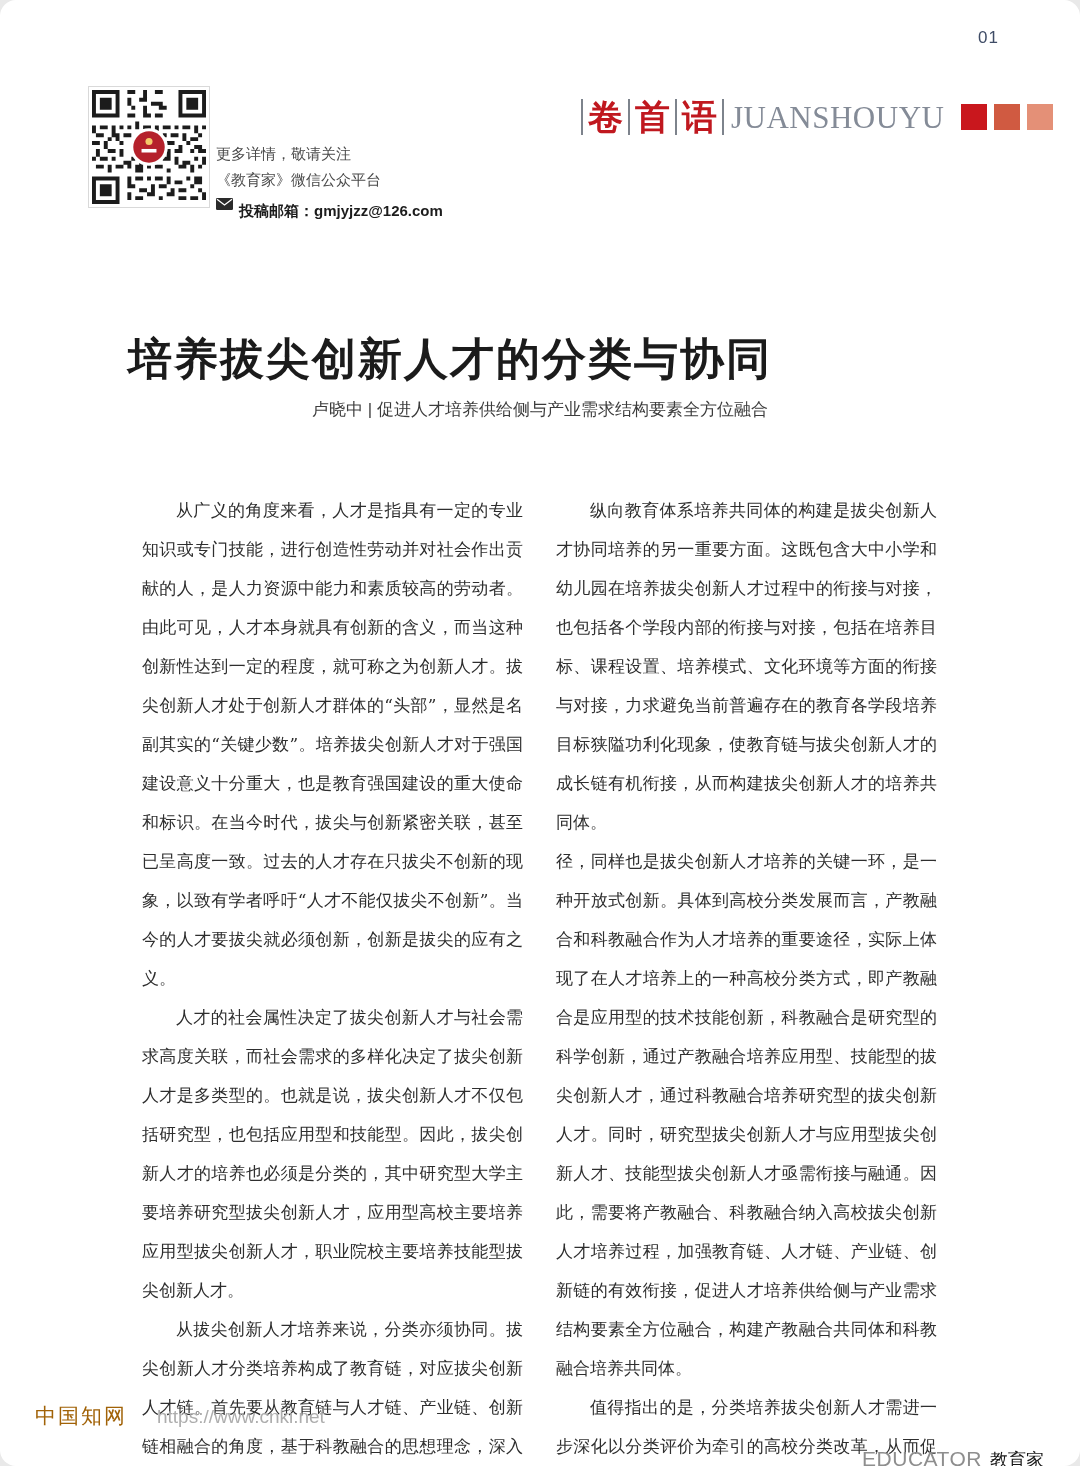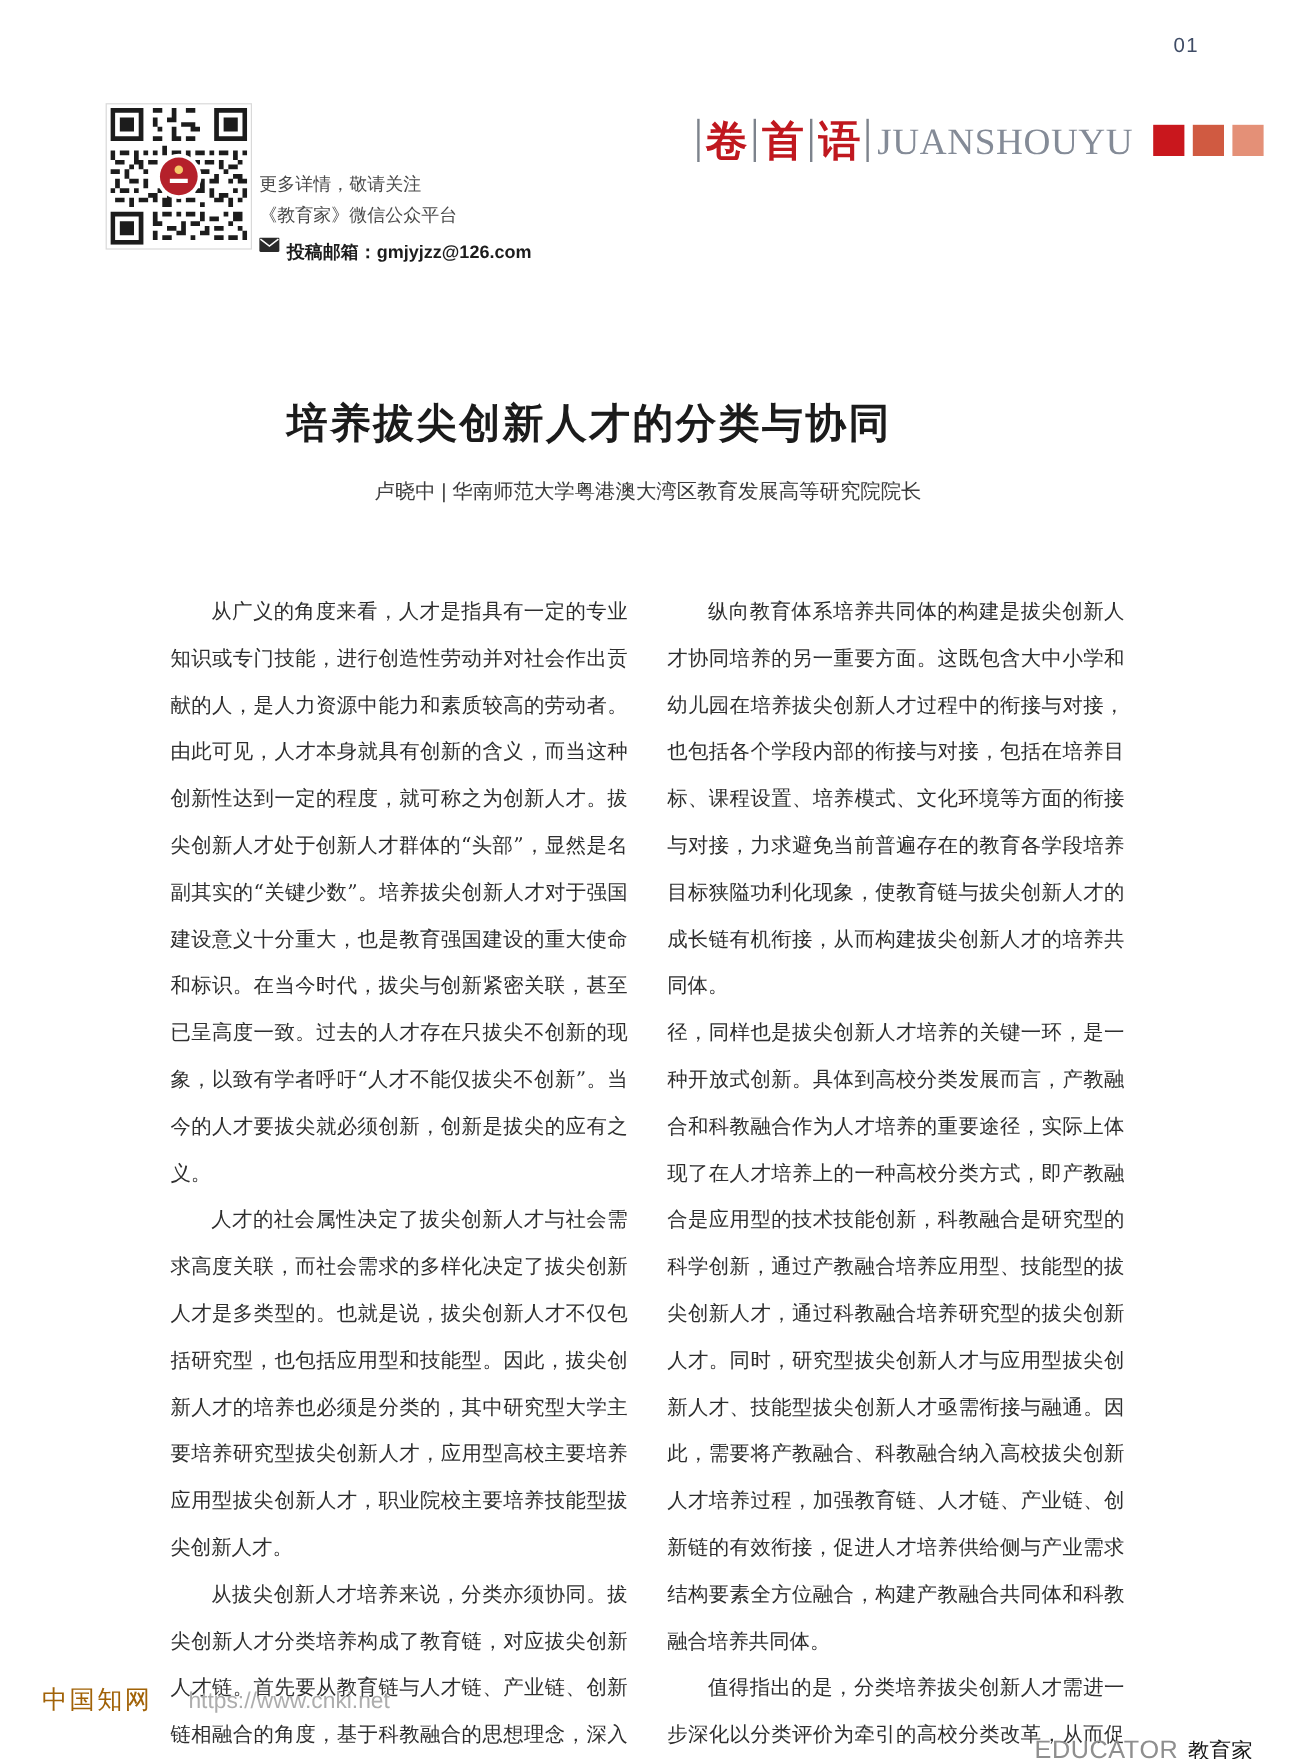--- a/index.html
+++ b/index.html
@@ -1,41 +1,41 @@
 <!DOCTYPE html>
 <html><head>
 <meta charset="utf-8">
 <style>
   * { margin:0; padding:0; box-sizing:border-box; }
   html,body { background:#e9e9e9; }
   .page {
     position:relative; width:1080px; height:1466px; background:#ffffff;
     margin:0 auto; overflow:hidden;
-    font-family:"Liberation Sans", sans-serif; color:#2b2b2b;
+    font-family:"Liberation Sans", sans-serif; color:#2b2b2b;border-radius:16px;
   }
   
   .page-number { position:absolute; left:978px; top:28px; font-size:17px; color:#3f4c66; letter-spacing:1px; }
 
   
   .qr-wrap { position:absolute; left:88px; top:86px; width:122px; height:122px; border:1px solid #d9d9d9; padding:3px; background:#fff; }
   .qr-captions { position:absolute; left:216px; top:141px; font-size:15px; color:#4a4a4a; line-height:26px; }
   .qr-email { display:flex; align-items:flex-start; margin-top:5px; font-weight:bold; color:#1c1c1c; font-size:15px; }
   .qr-email .env { margin-right:6px; display:inline-flex; }
 
   
   .masthead { position:absolute; left:576px; top:94px; display:flex; align-items:center; height:46px; }
   .masthead .vbar { width:2px; height:36px; background:#7d838c; margin:0 5px; }
   .masthead .mchar { font-family:"Liberation Serif", serif; font-weight:700; font-size:35px; color:#c0181f; line-height:1; }
   .masthead .pinyin { font-size:31px; color:#848b97; letter-spacing:0.5px; line-height:1; margin-left:2px;font-family:Liberation Serif, serif; }
   .masthead .squares { display:flex; margin-left:10px; }
   .masthead .sq { width:26px; height:26px; margin-left:7px; }
 
   
   .title { position:absolute; left:0; top:330px; width:900px; text-align:center;
-           font-size:34px; font-weight:700; color:#1b1b1b; letter-spacing:2px;margin-left:41px; }
+           font-size:44px; font-weight:700; color:#1b1b1b; letter-spacing:2px; }
   .author { position:absolute; left:0; top:398px; width:1080px; text-align:center;
             font-size:17px; color:#3c3c3c; }
 
   
   .col { position:absolute; top:491px; width:381px; font-family:"DejaVu Serif", serif;
          font-size:17px; line-height:39px; text-align:justify; color:#2e2e2e; }
   .col-left { left:142px; }
   .col-right { left:556px; }
   .para { text-indent:2em; }
   .para.cont { text-indent:0; }
@@ -95,21 +95,21 @@
     <span class="vbar"></span>
     <span class="pinyin">JUANSHOUYU</span>
     <span class="squares">
       <span class="sq" style="background-color: rgb(201, 23, 29);"></span>
       <span class="sq" style="background-color: rgb(208, 90, 65);"></span>
       <span class="sq" style="background-color: rgb(228, 144, 119);"></span>
     </span>
   </div>
 
   <h1 class="title">培养拔尖创新人才的分类与协同</h1>
-  <div class="author">卢晓中 | 华南师范大学粤港澳大湾区教育发展高等研究院院长</div>
+  <div class="author">卢晓中 | 促进人才培养供给侧与产业需求结构要素全方位融合</div>
 
   <div class="col col-left">
     <p class="para">从广义的角度来看，人才是指具有一定的专业知识或专门技能，进行创造性劳动并对社会作出贡献的人，是人力资源中能力和素质较高的劳动者。由此可见，人才本身就具有创新的含义，而当这种创新性达到一定的程度，就可称之为创新人才。拔尖创新人才处于创新人才群体的“头部”，显然是名副其实的“关键少数”。培养拔尖创新人才对于强国建设意义十分重大，也是教育强国建设的重大使命和标识。在当今时代，拔尖与创新紧密关联，甚至已呈高度一致。过去的人才存在只拔尖不创新的现象，以致有学者呼吁“人才不能仅拔尖不创新”。当今的人才要拔尖就必须创新，创新是拔尖的应有之义。</p>
     <p class="para">人才的社会属性决定了拔尖创新人才与社会需求高度关联，而社会需求的多样化决定了拔尖创新人才是多类型的。也就是说，拔尖创新人才不仅包括研究型，也包括应用型和技能型。因此，拔尖创新人才的培养也必须是分类的，其中研究型大学主要培养研究型拔尖创新人才，应用型高校主要培养应用型拔尖创新人才，职业院校主要培养技能型拔尖创新人才。</p>
     <p class="para">从拔尖创新人才培养来说，分类亦须协同。拔尖创新人才分类培养构成了教育链，对应拔尖创新人才链。首先要从教育链与人才链、产业链、创新链相融合的角度，基于科教融合的思想理念，深入探索不同层类拔尖创新人才的“链式”协同培养模式，并建立拔尖创新人才培养的分类转换机制。</p>
 
   </div>
   <div class="col col-right">
     <p class="para">纵向教育体系培养共同体的构建是拔尖创新人才协同培养的另一重要方面。这既包含大中小学和幼儿园在培养拔尖创新人才过程中的衔接与对接，也包括各个学段内部的衔接与对接，包括在培养目标、课程设置、培养模式、文化环境等方面的衔接与对接，力求避免当前普遍存在的教育各学段培养目标狭隘功利化现象，使教育链与拔尖创新人才的成长链有机衔接，从而构建拔尖创新人才的培养共同体。</p>
     <p class="para cont">径，同样也是拔尖创新人才培养的关键一环，是一种开放式创新。具体到高校分类发展而言，产教融合和科教融合作为人才培养的重要途径，实际上体现了在人才培养上的一种高校分类方式，即产教融合是应用型的技术技能创新，科教融合是研究型的科学创新，通过产教融合培养应用型、技能型的拔尖创新人才，通过科教融合培养研究型的拔尖创新人才。同时，研究型拔尖创新人才与应用型拔尖创新人才、技能型拔尖创新人才亟需衔接与融通。因此，需要将产教融合、科教融合纳入高校拔尖创新人才培养过程，加强教育链、人才链、产业链、创新链的有效衔接，促进人才培养供给侧与产业需求结构要素全方位融合，构建产教融合共同体和科教融合培养共同体。</p>

